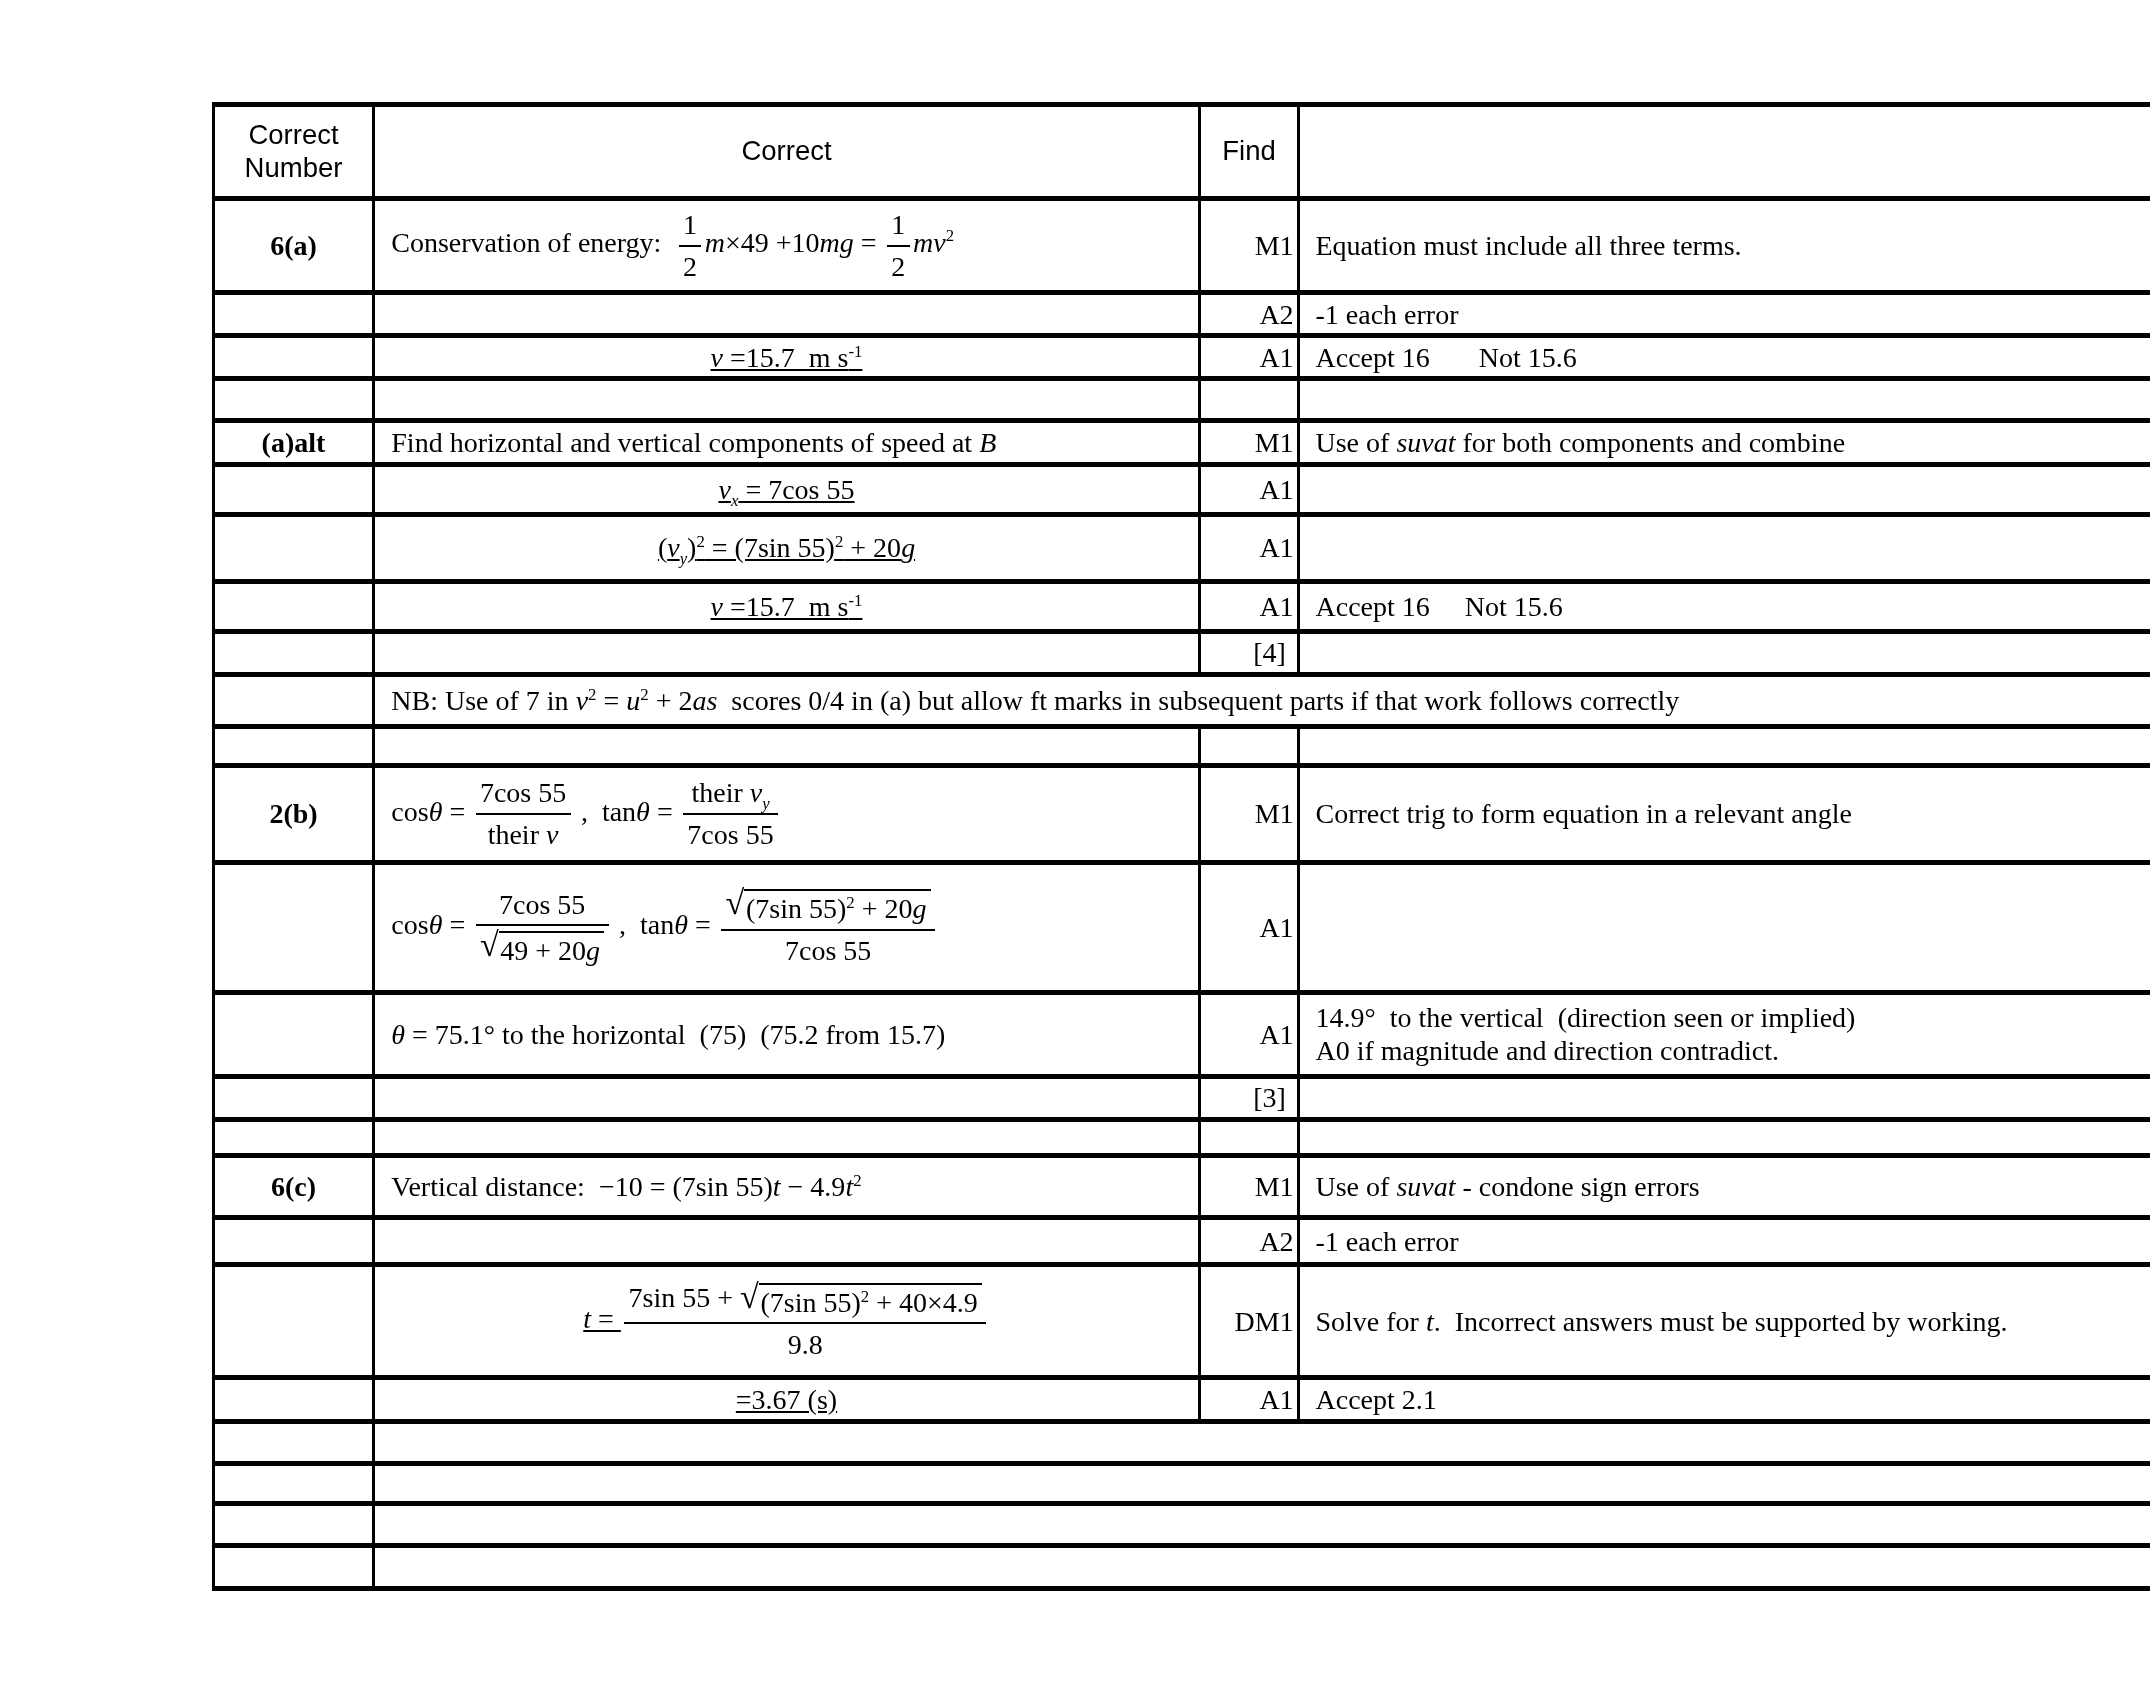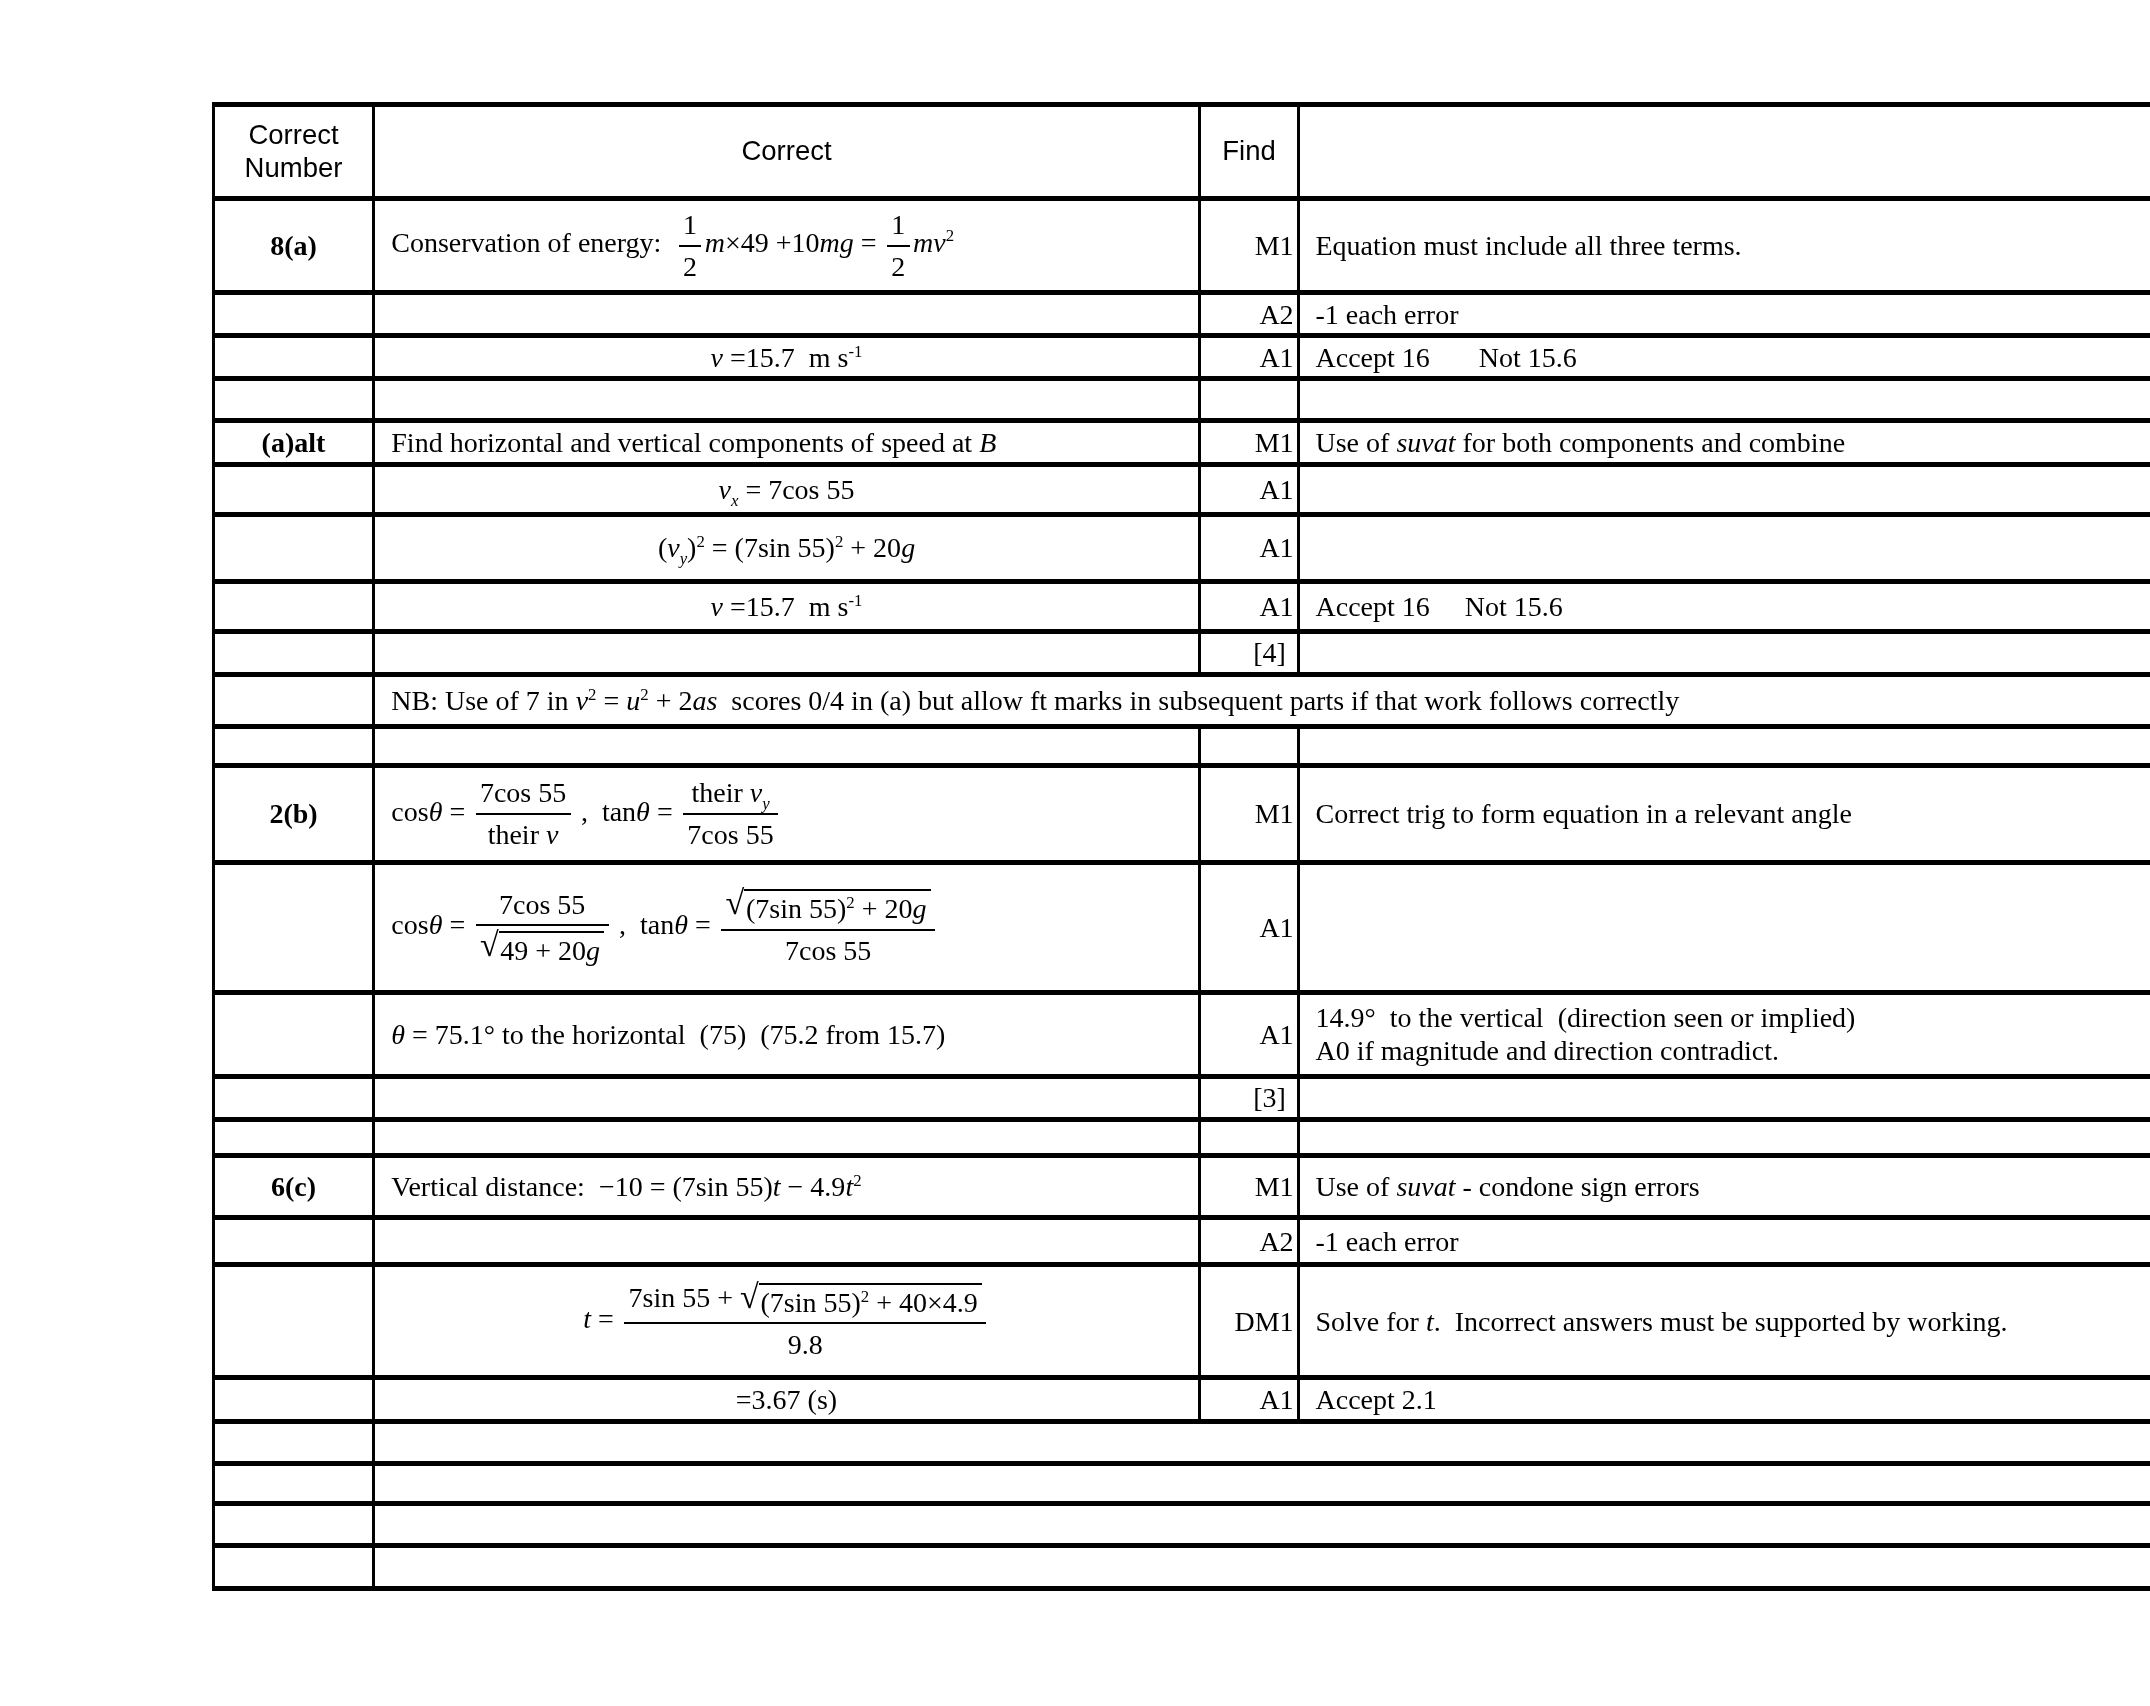--- a/index.html
+++ b/index.html
@@ -7,21 +7,21 @@
   .page{position:absolute;left:0;top:0;width:2414px;height:1706px;background:#fff;}
   .ms-table{position:absolute;left:212px;top:102px;}
   table{border-collapse:collapse;table-layout:fixed;width:1999px;}
   td{border:3px solid #000;border-top-width:5.6px;border-bottom-width:5.6px;
      vertical-align:middle;font-size:28px;line-height:1.18;padding:2.6px 7.7px;overflow:hidden;}
   
   tr.hdr td{font-family:"Liberation Sans",sans-serif;font-size:27.5px;text-align:center;padding:2.6px 4.3px;}
   
   td.q{text-align:center;font-weight:bold;padding:2.6px 3.4px;}
   td.s{text-align:left;padding-left:16.3px;}
-  td.s.ctr{text-align:center;padding-left:7.7px;}
+  td.s.ctr{text-align:center;padding-left:7.7px;text-decoration:underline;}
   td.m{text-align:right;padding:2.6px 3.4px;}
   td.m.br{text-align:right;padding-right:11.2px;}
   td.c{text-align:left;padding-left:15.5px;}
   
   .it{font-style:italic;}
   sup{font-size:60%;line-height:0;vertical-align:super;}
   sub{font-size:60%;line-height:0;vertical-align:sub;}
   .frac{display:inline-block;vertical-align:middle;text-align:center;margin:0 3.4px;}
   .frac .num{display:block;padding:0.9px 4.3px 3.4px;}
   .frac .den{display:block;border-top:2.6px solid #000;padding:3.4px 4.3px 0.9px;}
@@ -42,21 +42,21 @@
           <col style="width:914px">
    </colgroup>
    <tbody>
     <tr class="hdr" style="height:94px">
       <td>Correct Number</td>
       <td>Correct</td>
       <td>Find</td>
       <td></td>
     </tr>
     <tr style="height:94px">
-      <td class="q">8(a)</td>
+      <td class="q">6(a)</td>
       <td class="s">Conservation of energy:&nbsp; <span class="frac"><span class="num">1</span><span class="den">2</span></span><span class="it">m</span>×49 +10<span class="it">mg</span> = <span class="frac"><span class="num">1</span><span class="den">2</span></span><span class="it">mv</span><sup>2</sup></td>
       <td class="m">M1</td>
       <td class="c">Equation must include all three terms.</td>
     </tr>
     <tr style="height:42px">
       <td class="q"></td>
       <td class="s"></td>
       <td class="m">A2</td>
       <td class="c">-1 each error</td>
     </tr>

